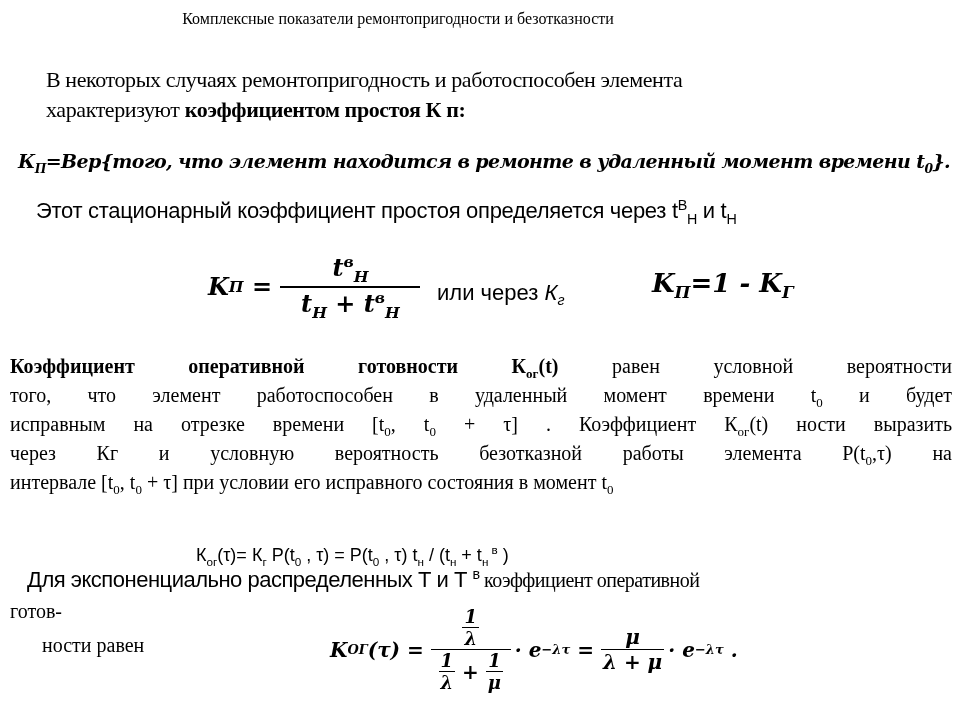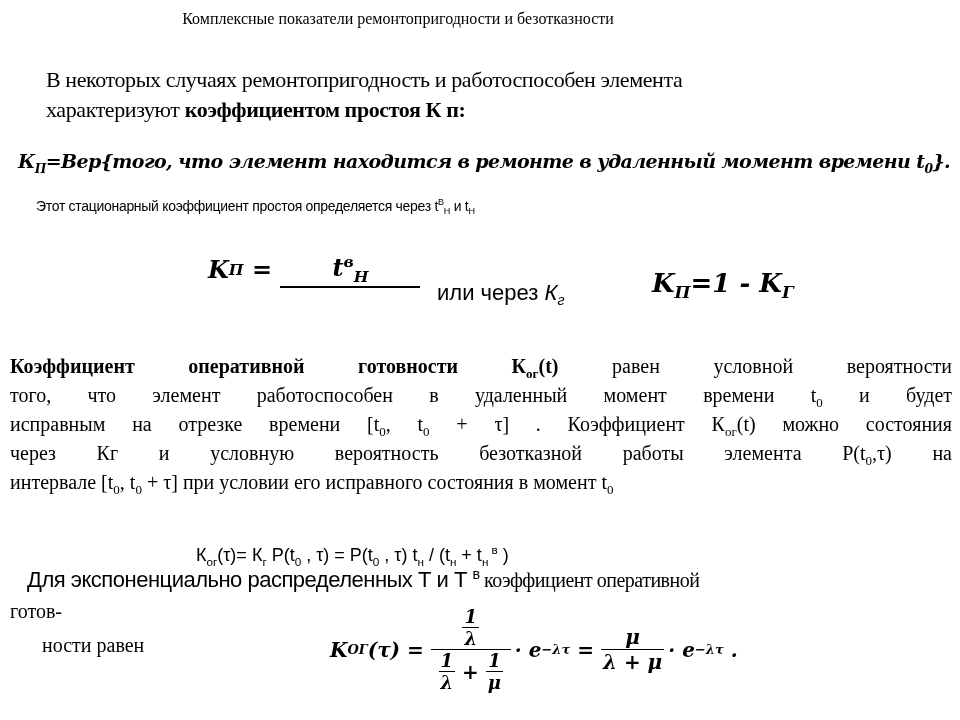--- a/index.html
+++ b/index.html
@@ -5,21 +5,21 @@
   html, body { margin:0; padding:0; background:#ffffff; }
   body { width:960px; height:720px; position:relative; overflow:hidden; color:#000; }
   .abs { position:absolute; white-space:nowrap; }
   .serif { font-family:"Liberation Serif","DejaVu Serif",serif; }
   .sans { font-family:"Liberation Sans","DejaVu Sans",sans-serif; }
   .mathi { font-family:"DejaVu Serif","Liberation Serif",serif; font-style:italic; font-weight:bold; }
   #title { left:0; top:10px; width:796px; text-align:center; font-size:16px; }
   #intro1 { left:46px; top:67px; font-size:22px; letter-spacing:-0.4px; }
   #intro2 { left:46px; top:97px; font-size:22px; letter-spacing:-0.4px; }
   #kp-def { left:18px; top:150px; font-size:19px; letter-spacing:-0.6px; }
-  #stationary { left:36px; top:197px; font-size:14px; letter-spacing:-0.3px;text-align:right; }
+  #stationary { left:36px; top:197px; font-size:22px; letter-spacing:-0.3px;text-align:right; }
   sub, sup { font-size:65%; }
   .frac { display:inline-flex; flex-direction:column; align-items:center; vertical-align:middle; }
   .frac .num { padding:0 2px; }
   .frac .bar { height:2px; background:#000; align-self:stretch; }
   .frac .den { padding:0 2px; }
   #formula-kp { left:208px; top:252px; font-size:24px; display:flex; align-items:center; }
   #or-through { left:437px; top:280px; font-size:22px; }
   #formula-kp2 { left:652px; top:268px; font-size:26px; }
   #para { left:10px; top:352px; width:942px; font-size:20px; line-height:29px; text-align:justify; white-space:normal; }
   #para .line { display:block; text-align:justify; text-align-last:justify; height:29px; }
@@ -43,31 +43,32 @@
 
 <div id="stationary" class="abs sans"><span>Этот стационарный коэффициент простоя определяется через t</span><sup>В</sup><sub>Н</sub><span> и t</span><sub>Н</sub></div>
 
 <div id="formula-kp" class="abs mathi">
   <span>K</span>
     <sub>П</sub>
   <span style="white-space:pre"> = </span>
   <span class="frac">
     <span class="num"><span>t</span><sup>в</sup><sub>Н</sub></span>
     <span class="bar" style="width:140px"></span>
+    <span class="den"><span>t</span><sub>Н</sub><span style="white-space:pre"> + </span><span>t</span><sup>в</sup><sub>Н</sub></span>
   </span>
 </div>
 
 <div id="or-through" class="abs sans"><span>или через </span><i>К</i><sub><i>г</i></sub></div>
 
 <div id="formula-kp2" class="abs mathi"><span>K</span><sub>П</sub><span style="white-space:pre">=1 - </span><span>K</span><sub>Г</sub></div>
 
 <div id="para" class="abs serif">
   <span class="line"><b><span>Коэффициент   оперативной   готовности К</span><sub>ог</sub><span>(t)</span></b><span> равен  условной вероятности</span></span>
   <span class="line"><span>того, что элемент работоспособен в удаленный момент времени t</span><sub>0</sub><span> и будет</span></span>
-  <span class="line"><span>исправным на отрезке времени [t</span><sub>0</sub><span>, t</span><sub>0</sub><span> + τ] . Коэффициент К</span><sub>ог</sub><span>(t)  можно состояния</span></span>
+  <span class="line"><span>исправным на отрезке времени [t</span><sub>0</sub><span>, t</span><sub>0</sub><span> + τ] . Коэффициент К</span><sub>ог</sub><span>(t)  ности выразить</span></span>
   <span class="line"><span>через Кг и  условную вероятность безотказной работы элемента Р(t</span><sub>0</sub><span>,τ) на</span></span>
   <span class="line last"><span>интервале [t</span><sub>0</sub><span>, t</span><sub>0</sub><span> + τ]  при условии его исправного состояния в момент t</span><sub>0</sub></span>
 </div>
 
 <div id="formula-kog" class="abs sans" style="white-space:pre"><span>К</span><sub>ог</sub><span>(τ)= К</span><sub>г</sub><span> P(t</span><sub>0</sub><span> , τ) = P(t</span><sub>0</sub><span> , τ) t</span><sub>н</sub><span> / (t</span><sub>н</sub><span> + t</span><sub>н</sub><sup> в</sup><span> )</span></div>
 
 <div id="exp1" class="abs"><span class="sans" style="white-space:pre">Для экспоненциально распределенных Т и Т </span><sup class="sans">в</sup><span class="serif" style="font-size:20px"> коэффициент оперативной</span></div>
 <div id="exp2" class="abs serif">готов-</div>
 <div id="exp3" class="abs serif">ности равен</div>
 

